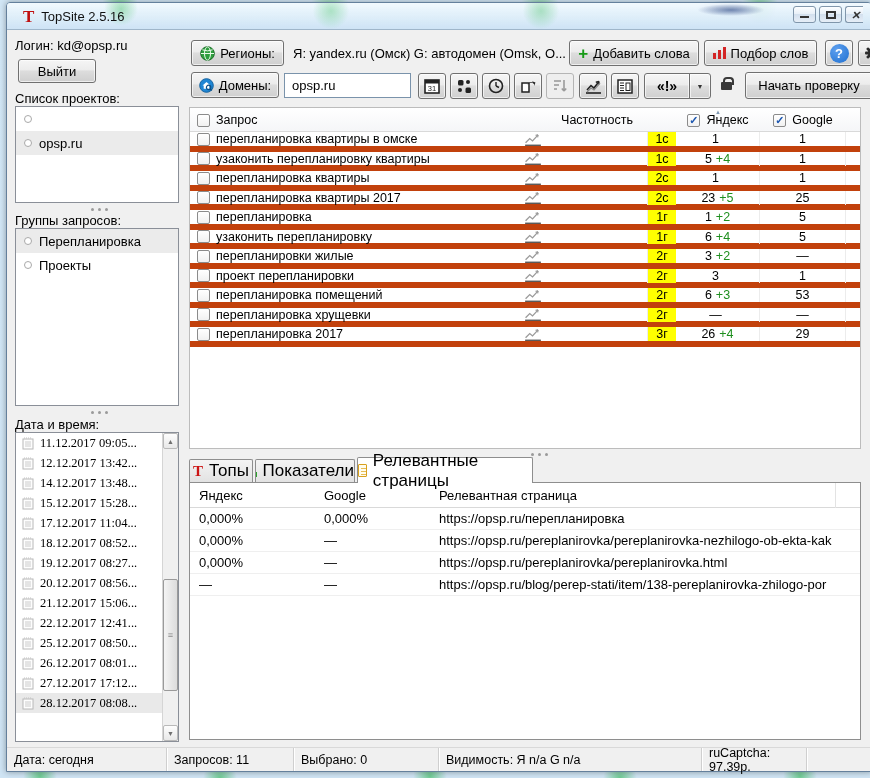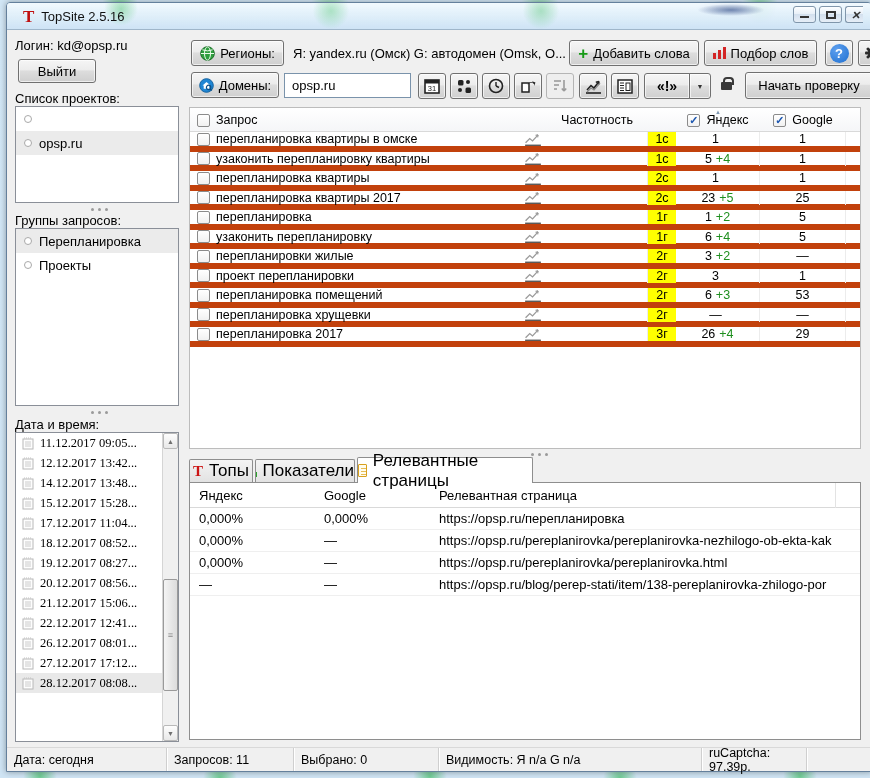--- a/index.html
+++ b/index.html
@@ -309,20 +309,30 @@
               <svg class="noteicon" width="12" height="13" viewBox="0 0 12 13">
                 <rect x="1" y="2" width="10" height="10" fill="#fdfdfd" stroke="#b8b8b8"></rect>
                 <line x1="3" y1="5" x2="9" y2="5" stroke="#cccccc"></line>
                 <line x1="3" y1="7" x2="9" y2="7" stroke="#cccccc"></line>
                 <line x1="3" y1="9" x2="9" y2="9" stroke="#cccccc"></line>
                 <line x1="2" y1="1" x2="10" y2="1" stroke="#c3c3c3" stroke-dasharray="1 1"></line>
               </svg>
               <span>22.12.2017 12:41...</span>
             </div>
 
+            <div class="date-li">
+              <svg class="noteicon" width="12" height="13" viewBox="0 0 12 13">
+                <rect x="1" y="2" width="10" height="10" fill="#fdfdfd" stroke="#b8b8b8"></rect>
+                <line x1="3" y1="5" x2="9" y2="5" stroke="#cccccc"></line>
+                <line x1="3" y1="7" x2="9" y2="7" stroke="#cccccc"></line>
+                <line x1="3" y1="9" x2="9" y2="9" stroke="#cccccc"></line>
+                <line x1="2" y1="1" x2="10" y2="1" stroke="#c3c3c3" stroke-dasharray="1 1"></line>
+              </svg>
+              <span>25.12.2017 08:50...</span>
+            </div>
 
             <div class="date-li">
               <svg class="noteicon" width="12" height="13" viewBox="0 0 12 13">
                 <rect x="1" y="2" width="10" height="10" fill="#fdfdfd" stroke="#b8b8b8"></rect>
                 <line x1="3" y1="5" x2="9" y2="5" stroke="#cccccc"></line>
                 <line x1="3" y1="7" x2="9" y2="7" stroke="#cccccc"></line>
                 <line x1="3" y1="9" x2="9" y2="9" stroke="#cccccc"></line>
                 <line x1="2" y1="1" x2="10" y2="1" stroke="#c3c3c3" stroke-dasharray="1 1"></line>
               </svg>
               <span>26.12.2017 08:01...</span>

